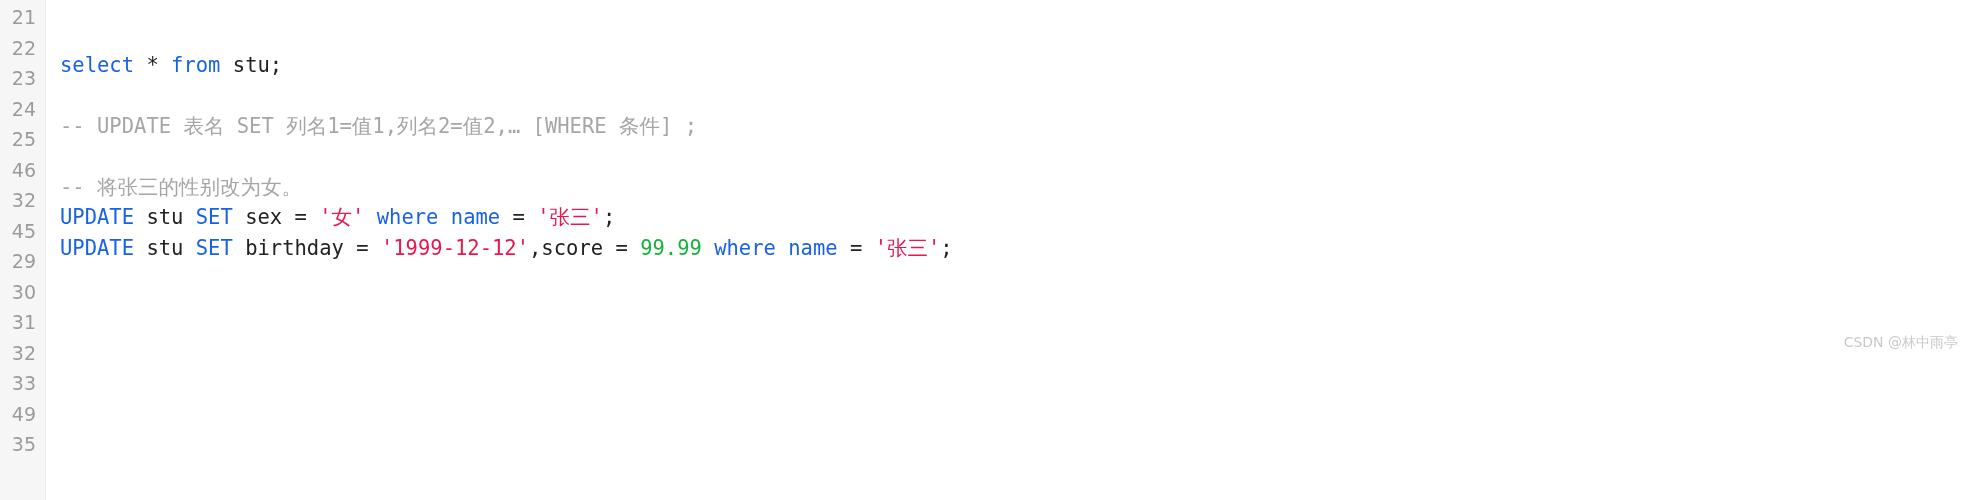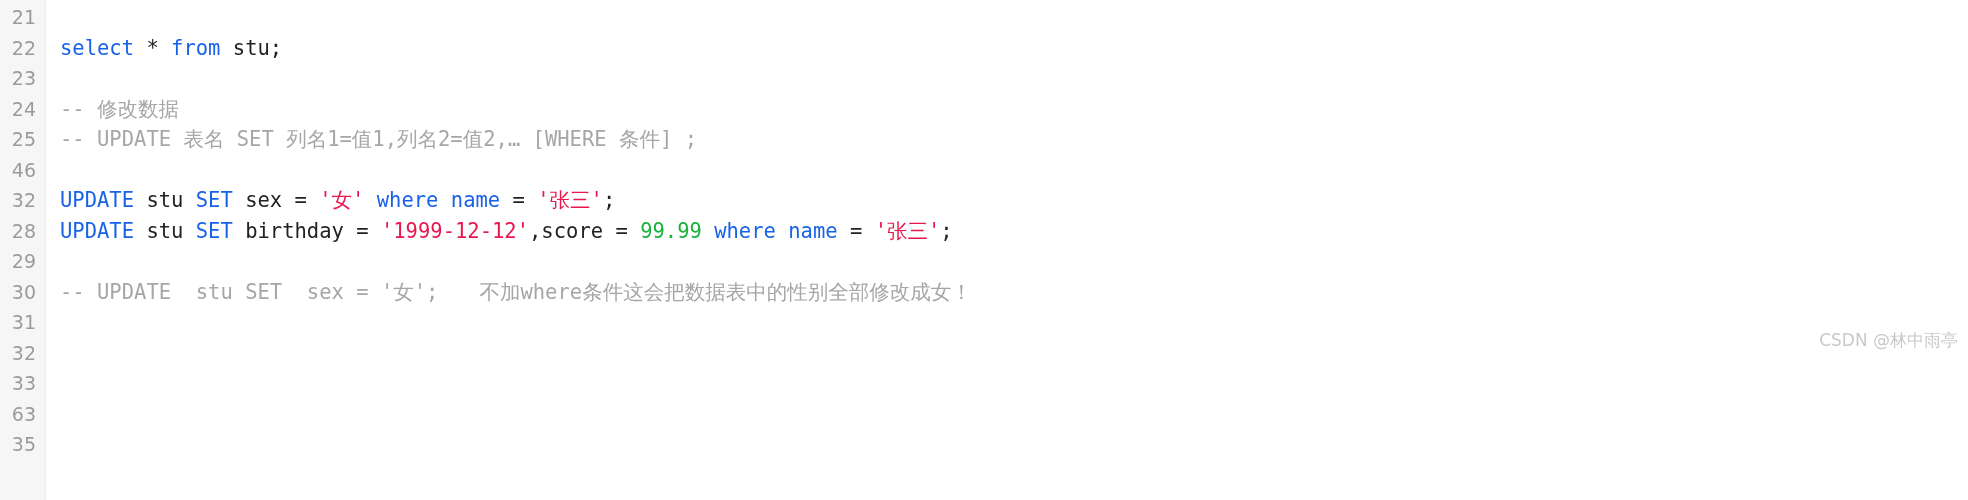--- a/index.html
+++ b/index.html
@@ -33,21 +33,21 @@
     padding-right:9px;
     font-family:"DejaVu Sans","Liberation Sans",sans-serif;
     font-size:19px;
     color:#9b9b9b;
     letter-spacing:0px;
   }
   
   .code {
     flex:1 1 auto;
     height:500px;
-    padding-top:2px;
+    padding-top:19px;
     padding-left:14px;
     background:#ffffff;
   }
   .code .line {
     height:30.5px;
     line-height:30.5px;
     font-size:20.5px;
     white-space:pre;
     color:#1a1a1a;
     letter-spacing:0px;
@@ -62,59 +62,58 @@
 
   
   .cjk { font-family:"DejaVu Sans","Liberation Sans",sans-serif; }
 
   
   .watermark {
     position:absolute;
     right:10px;
     bottom:7px;
     font-family:"DejaVu Sans","Liberation Sans",sans-serif;
-    font-size:17px;
+    font-size:14px;
     color:#c9c9c9;
     white-space:nowrap;
     user-select:none;
   }
 </style>
 </head>
 <body>
 
 <div id="editor">
 
   <div class="gutter">
       <div class="ln">21</div>
       <div class="ln">22</div>
       <div class="ln">23</div>
       <div class="ln">24</div>
       <div class="ln">25</div>
       <div class="ln">46</div>
       <div class="ln">32</div>
-      <div class="ln">28</div>
+      <div class="ln">45</div>
       <div class="ln">29</div>
       <div class="ln">30</div>
       <div class="ln">31</div>
       <div class="ln">32</div>
       <div class="ln">33</div>
-      <div class="ln">63</div>
+      <div class="ln">49</div>
       <div class="ln">35</div>
     </div>
 
   <div class="code">
       <div class="line">&nbsp;</div>
       <div class="line"><span class="kw">select</span><span class="pl"> </span><span class="pl">*</span><span class="pl"> </span><span class="kw">from</span><span class="pl"> stu;</span></div>
       <div class="line">&nbsp;</div>
-      <div class="line"><span class="cmt">-- </span><span class="cmt cjk">修改数据</span></div>
       <div class="line"><span class="cmt">-- UPDATE </span><span class="cmt cjk">表名</span><span class="cmt"> SET </span><span class="cmt cjk">列名</span><span class="cmt">1=</span><span class="cmt cjk">值</span><span class="cmt">1,</span><span class="cmt cjk">列名</span><span class="cmt">2=</span><span class="cmt cjk">值</span><span class="cmt">2,… [WHERE </span><span class="cmt cjk">条件</span><span class="cmt">] ;</span></div>
       <div class="line">&nbsp;</div>
+      <div class="line"><span class="cmt">-- </span><span class="cmt cjk">将张三的性别改为女。</span></div>
       <div class="line"><span class="kw">UPDATE</span><span class="pl"> stu </span><span class="kw">SET</span><span class="pl"> sex </span><span class="op">=</span><span class="pl"> </span><span class="str">'</span><span class="str cjk">女</span><span class="str">'</span><span class="pl"> </span><span class="kw">where</span><span class="pl"> </span><span class="kw">name</span><span class="pl"> </span><span class="op">=</span><span class="pl"> </span><span class="str">'</span><span class="str cjk">张三</span><span class="str">'</span><span class="pl">;</span></div>
       <div class="line"><span class="kw">UPDATE</span><span class="pl"> stu </span><span class="kw">SET</span><span class="pl"> birthday </span><span class="op">=</span><span class="pl"> </span><span class="str">'1999-12-12'</span><span class="pl">,score </span><span class="op">=</span><span class="pl"> </span><span class="num">99.99</span><span class="pl"> </span><span class="kw">where</span><span class="pl"> </span><span class="kw">name</span><span class="pl"> </span><span class="op">=</span><span class="pl"> </span><span class="str">'</span><span class="str cjk">张三</span><span class="str">'</span><span class="pl">;</span></div>
       <div class="line">&nbsp;</div>
-      <div class="line"><span class="cmt">-- UPDATE  stu SET  sex = '</span><span class="cmt cjk">女</span><span class="cmt">';</span><span class="cmt cjk">　　</span><span class="cmt cjk">不加</span><span class="cmt">where</span><span class="cmt cjk">条件这会把数据表中的性别全部修改成女！</span></div>
       <div class="line">&nbsp;</div>
       <div class="line">&nbsp;</div>
     </div>
 
   <div class="watermark">CSDN @林中雨亭</div>
 
 </div>
 
 </body></html>

